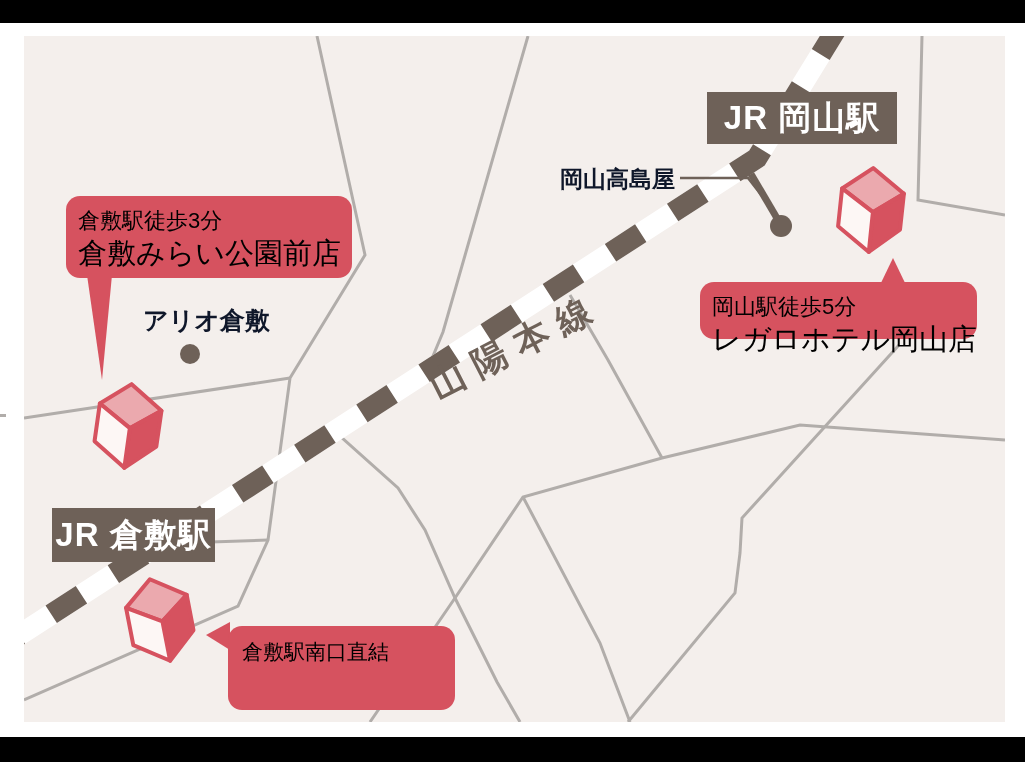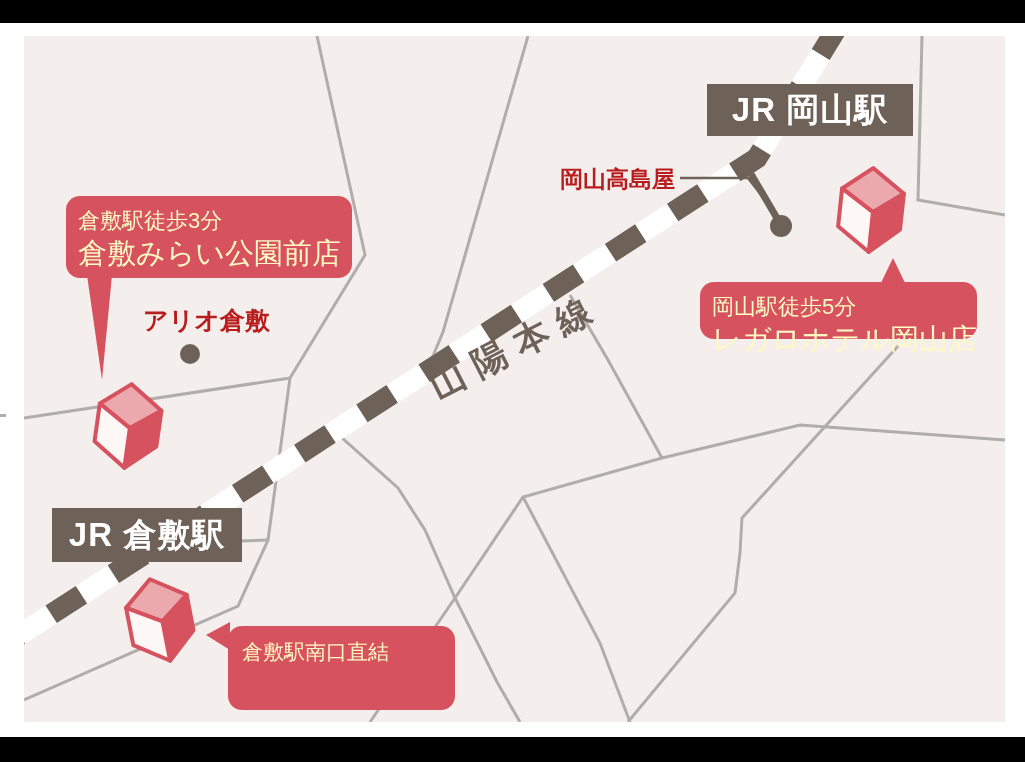--- a/index.html
+++ b/index.html
@@ -14,29 +14,29 @@
     position:absolute;left:24px;top:36px;width:981px;height:686px;
     background:#f4efec;overflow:hidden;
   }
   .map svg{position:absolute;left:0;top:0;}
   .station-label{
     position:absolute;background:#6e6158;color:#fff;
     display:flex;align-items:center;justify-content:center;
     font-weight:bold;font-size:33px;letter-spacing:1px;white-space:nowrap;
   }
   .landmark-label{
-    position:absolute;color:#b91c1c;font-weight:bold;white-space:nowrap;
+    position:absolute;color:#0f172a;font-weight:bold;white-space:nowrap;
   }
   .railway-label{
     position:absolute;color:#6e6158;font-weight:bold;font-size:35px;
     letter-spacing:12px;white-space:nowrap;
     transform:translate(-50%,-50%) rotate(-27deg);
   }
   .callout{
-    position:absolute;background:#d6525f;color:#fef9c3;border-radius:14px;
+    position:absolute;background:#d6525f;color:#000000;border-radius:14px;
     box-sizing:border-box;padding:11px 12px 10px 12px;white-space:nowrap;
   }
   .callout .access{font-size:22px;line-height:1.25;}
   .callout .name{font-size:29px;line-height:1.25;}
   .callout.sunste{padding:13px 14px 10px 14px;margin-top:29px;}
   .callout.sunste .access{font-size:21px;}
   .callout.sunste .name{font-size:27px;}
   .margin-tick{position:absolute;left:0;top:414px;width:6px;height:3px;background:#b1adaa;}
 </style>
 </head>
@@ -90,22 +90,22 @@
         <path d="M8,24 L40,46 L38,86 L6,62 Z" fill="#fdf7f5"></path>
       </g>
 
       <polygon points="63,239 88,239 78,344" fill="#d6525f"></polygon>
       <polygon points="855,251 883,251 869,222" fill="#d6525f"></polygon>
       <polygon points="206,586 206,614 182,599" fill="#d6525f"></polygon>
     </svg>
 
     <div class="railway-label" style="left:492px;top:310px;">山陽本線</div>
 
-    <div class="station-label" style="left:683px;top:48px;width:206px;height:52px;">JR 岡山駅</div>
-    <div class="station-label" style="left:28px;top:472px;width:190px;height:54px;">JR 倉敷駅</div>
+    <div class="station-label" style="left:683px;top:56px;width:190px;height:52px;">JR 岡山駅</div>
+    <div class="station-label" style="left:28px;top:472px;width:163px;height:54px;">JR 倉敷駅</div>
 
     <div class="landmark-label" style="left:536px;top:128px;font-size:23px;">岡山高島屋</div>
     <div class="landmark-label" style="left:119px;top:268px;font-size:25px;">アリオ倉敷</div>
 
     <div class="callout" style="left:42px;top:160px;width:286px;height:82px;">
       <div class="access">倉敷駅徒歩3分</div>
       <div class="name">倉敷みらい公園前店</div>
     </div>
 
     <div class="callout" style="left:676px;top:246px;width:277px;height:57px;">

